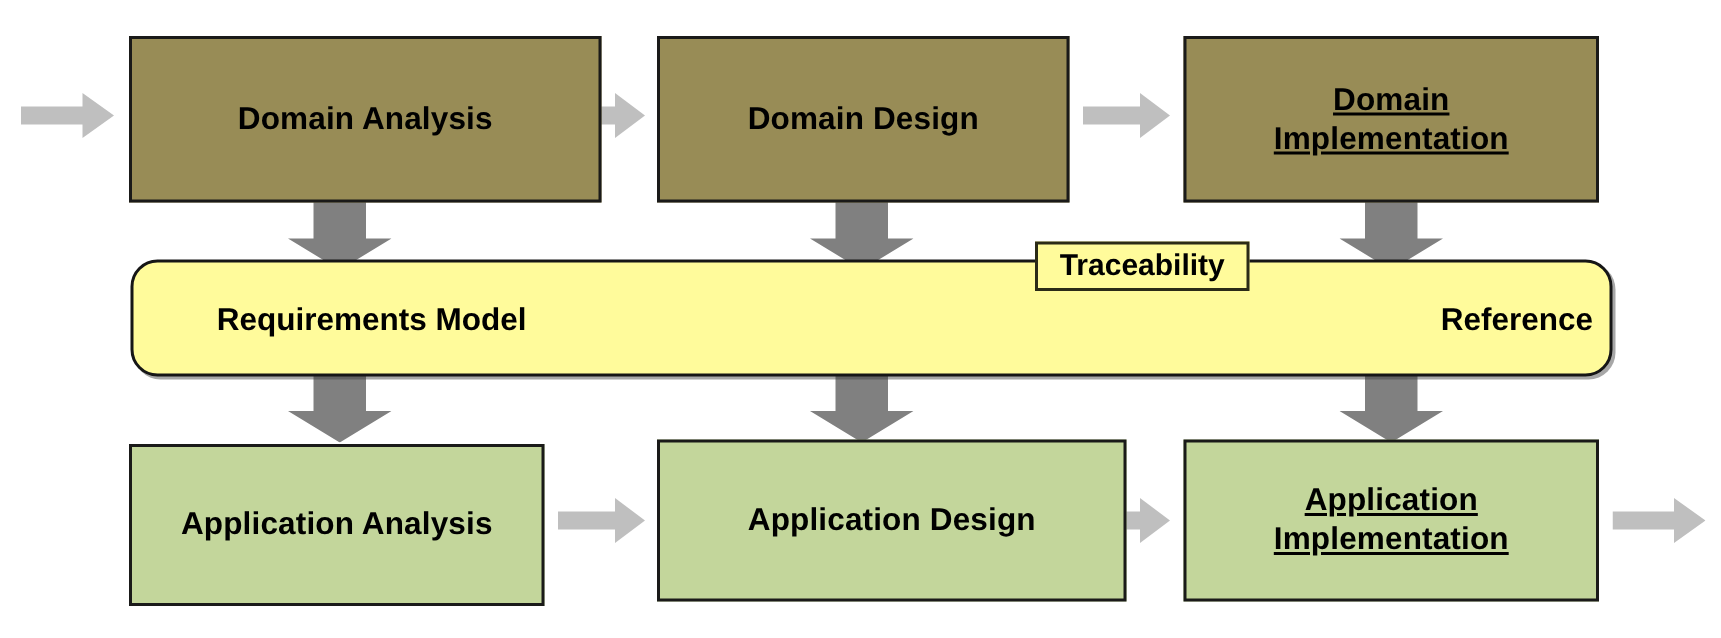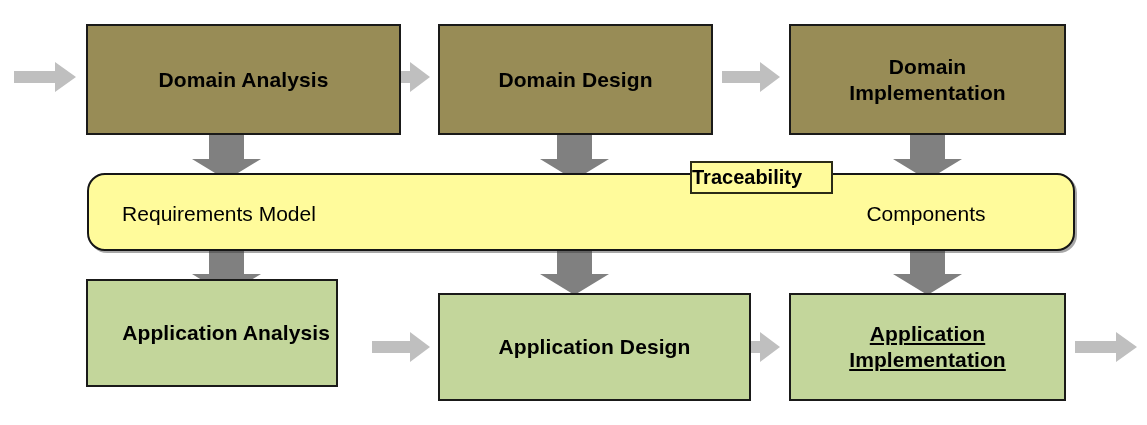--- a/index.html
+++ b/index.html
@@ -52,33 +52,33 @@
     background: #fffb9b;
     border: 2px solid #161616;
     border-radius: 18px;
     box-shadow: 2px 2px 0 rgba(60,60,60,0.45);
   }
   .asset-label {
     position: absolute;
     font-size: 21px;
     color: #000000;
     white-space: nowrap;
-    text-align: center;
-    font-weight: normal;
+    text-align: right;
+    font-weight: bold;
   }
 
   
   .trace-box {
     position: absolute;
     box-sizing: border-box;
     background: #fffb9b;
     border: 2px solid #2b2b17;
     display: flex;
     align-items: center;
-    justify-content: flex-start;
+    justify-content: center;
     font-weight: bold;
     font-size: 20px;
     color: #000000;
     z-index: 6;
   }
 
   
   .h-arrow {
     position: absolute;
   }
@@ -165,35 +165,35 @@
 
   <div class="proc-box domain" style="left:86px; top:24px; width:315px; height:111px;">
     <span class="box-label">Domain Analysis</span>
   </div>
 
   <div class="proc-box domain" style="left:438px; top:24px; width:275px; height:111px;">
     <span class="box-label">Domain Design</span>
   </div>
 
   <div class="proc-box domain" style="left:789px; top:24px; width:277px; height:111px;">
-    <span class="box-label" style="max-width:190px; margin:16px auto;">Domain Implementation</span>
+    <span class="box-label" style="max-width:190px; margin:16px auto;text-decoration:underline;">Domain Implementation</span>
   </div>
 
   <div class="asset-bar" style="left:87px; top:173px; width:988px; height:78px;"></div>
 
   <div class="asset-label" style="left:87px; top:202px; width:264px;">Requirements Model</div>
 
 
-  <div class="asset-label" style="left:790px; top:202px; width:272px;">Components</div>
+  <div class="asset-label" style="left:790px; top:202px; width:272px;">Reference</div>
 
   <div class="trace-box" style="left:690px; top:161px; width:143px; height:33px;">
     <span>Traceability</span>
   </div>
 
-  <div class="proc-box application" style="left:86px; top:279px; width:252px; height:108px;text-align:right;">
+  <div class="proc-box application" style="left:86px; top:296px; width:277px; height:108px;">
     <span class="box-label">Application Analysis</span>
   </div>
 
   <div class="proc-box application" style="left:438px; top:293px; width:313px; height:108px;">
     <span class="box-label">Application Design</span>
   </div>
 
   <div class="proc-box application" style="left:789px; top:293px; width:277px; height:108px;text-decoration:underline;">
     <span class="box-label" style="max-width:195px; margin:0 auto;">Application Implementation</span>
   </div>

